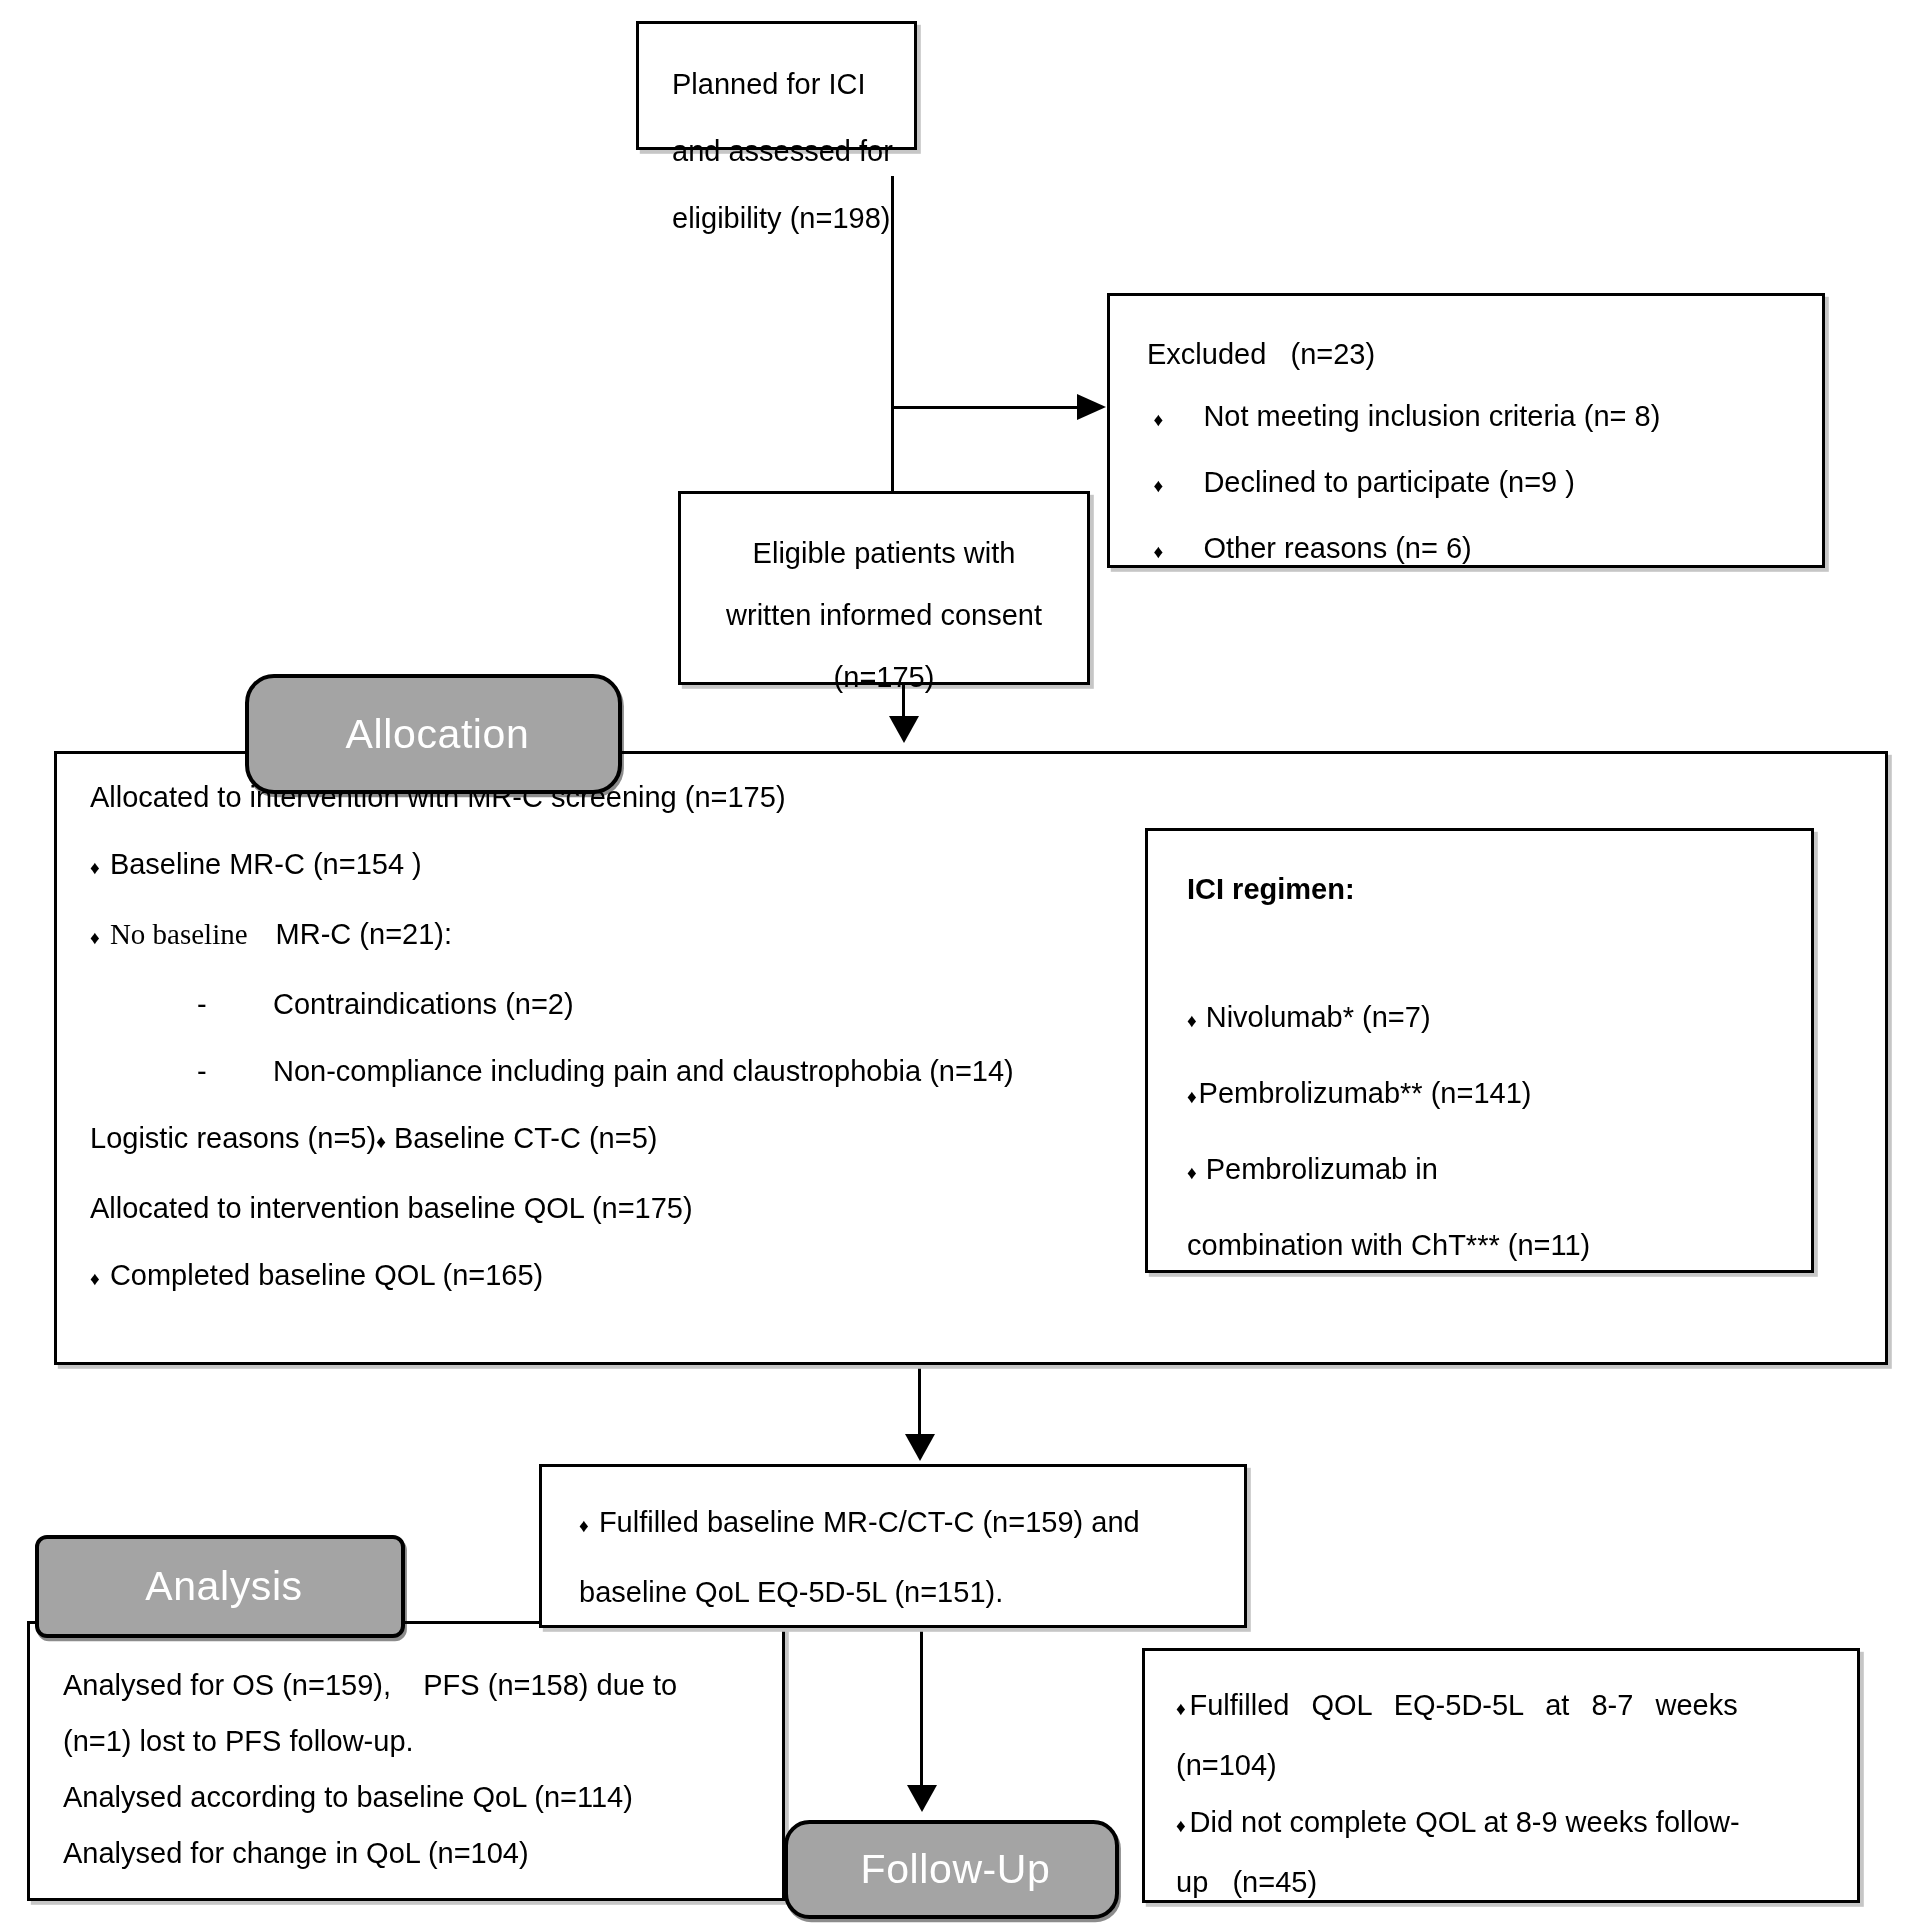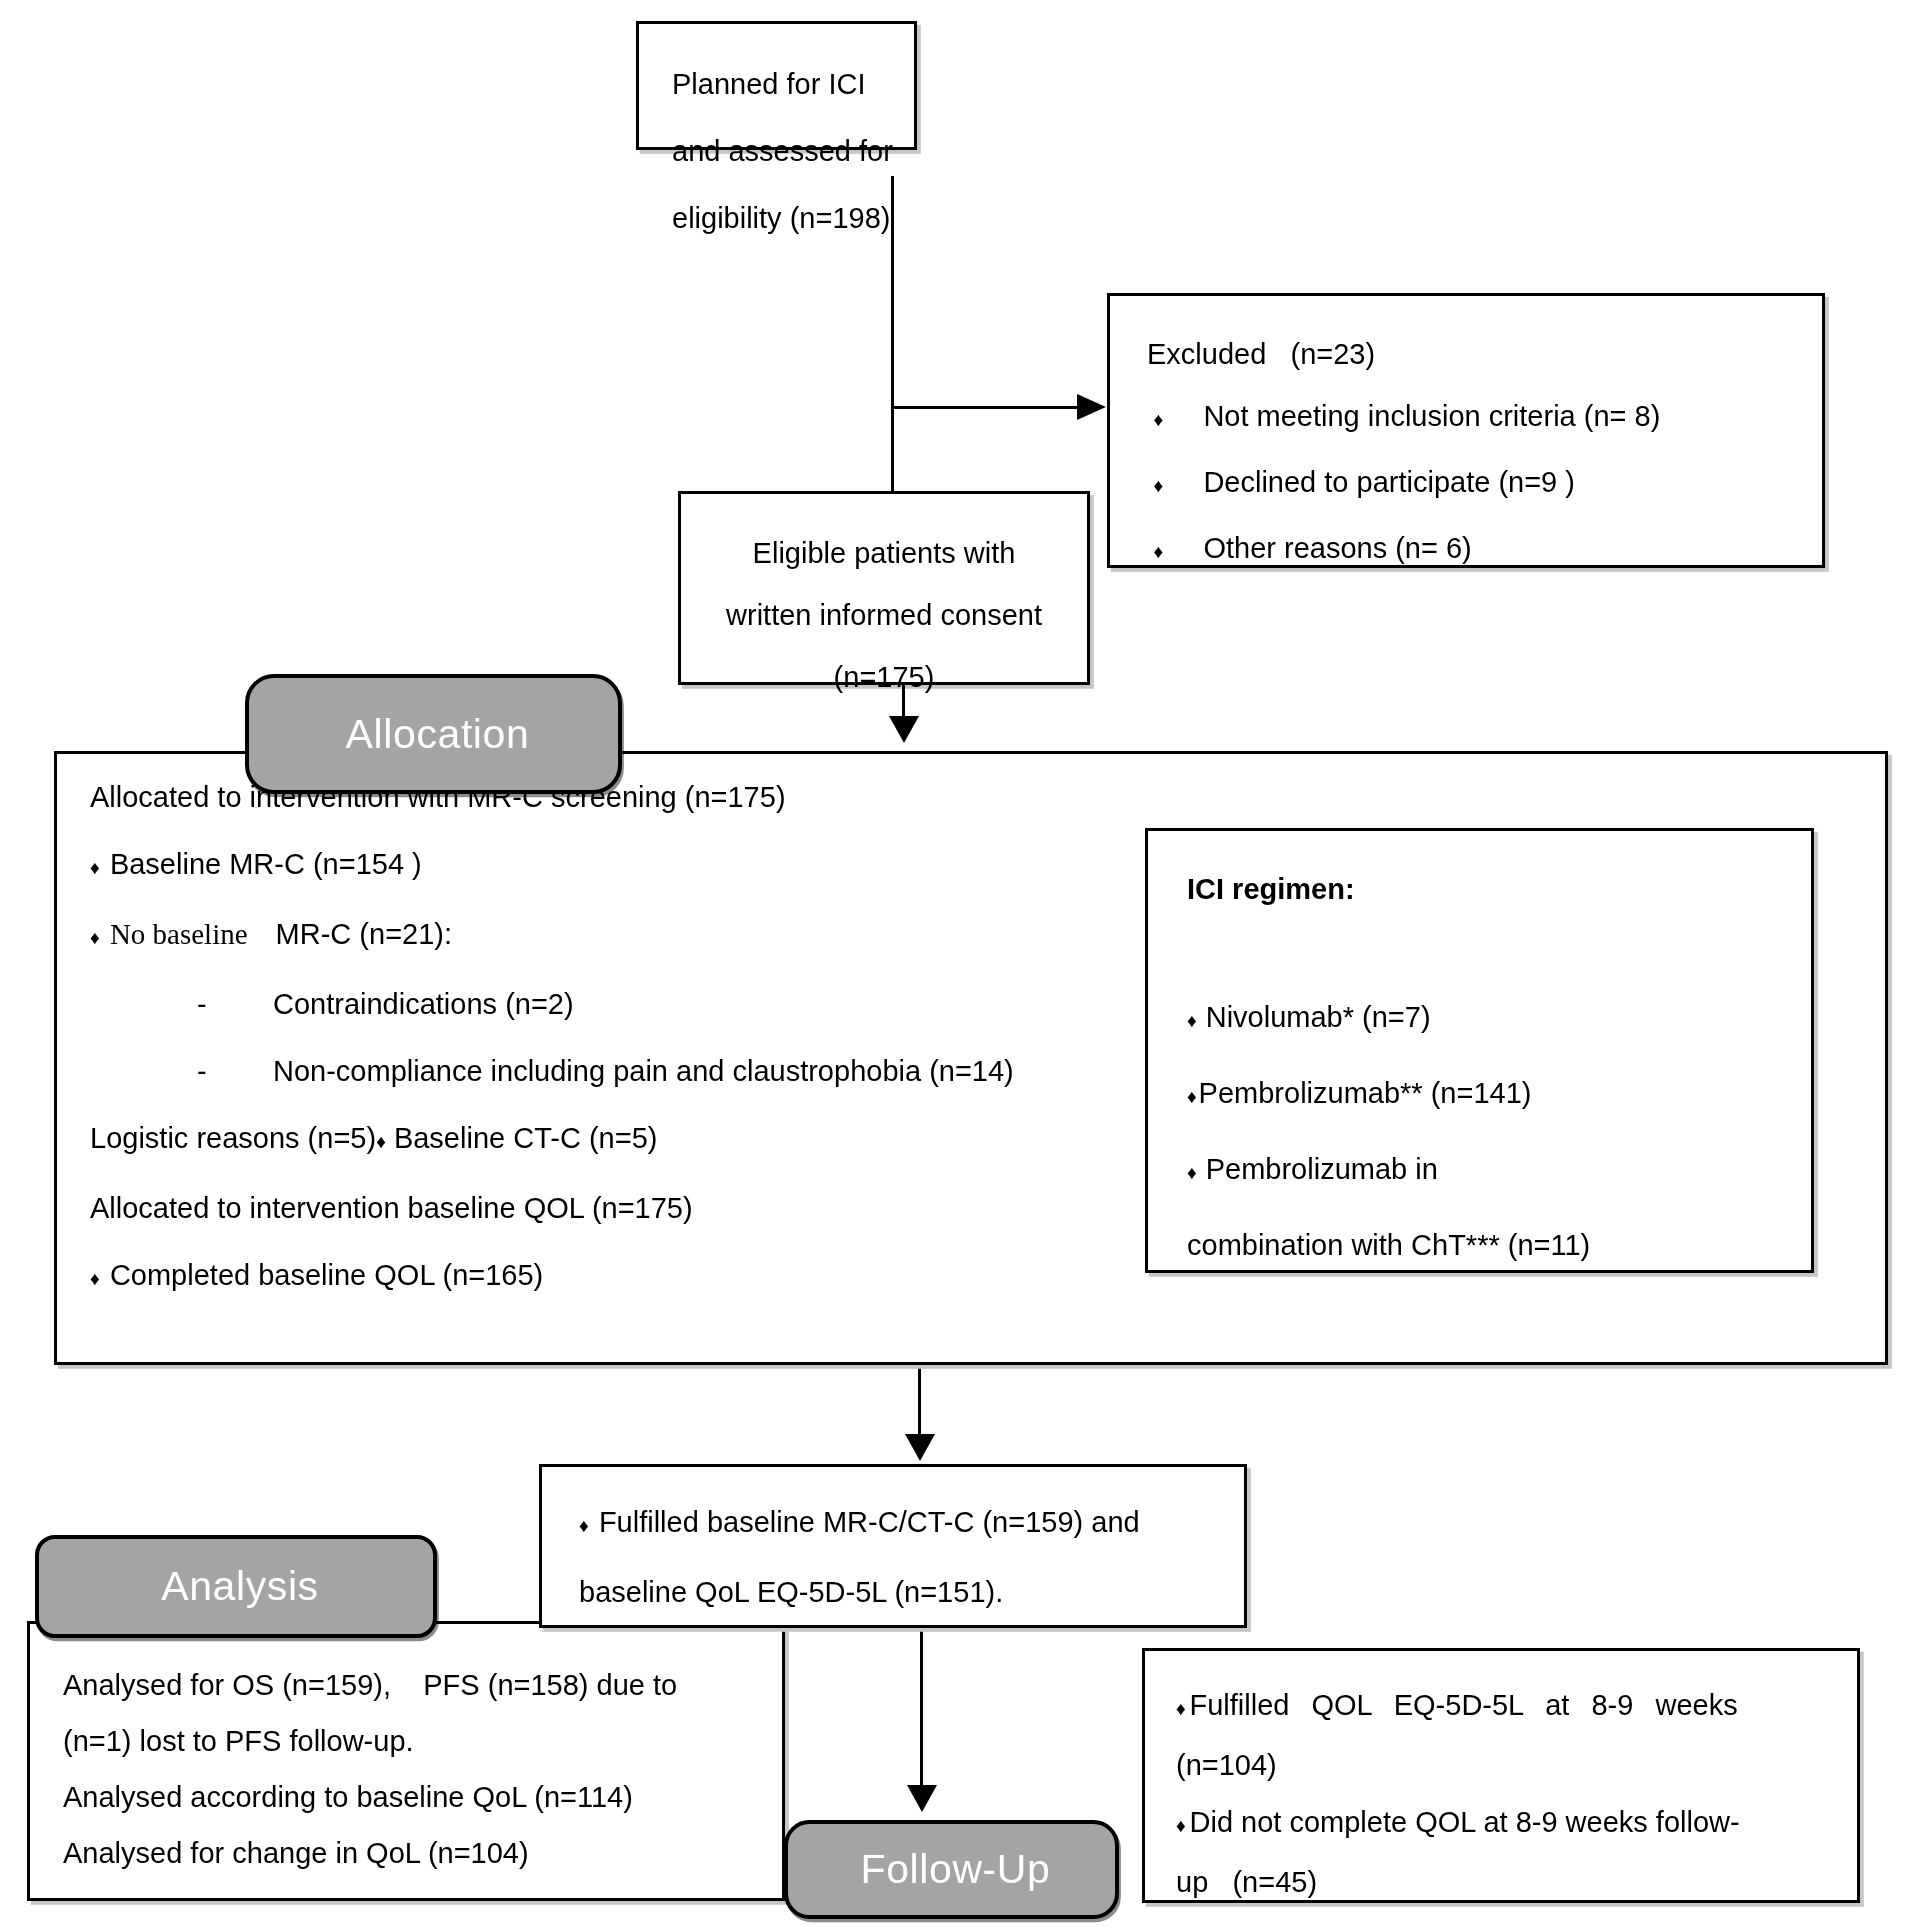--- a/index.html
+++ b/index.html
@@ -17,21 +17,21 @@
   .excluded-box{left:1107px;top:245px;width:718px;height:275px;padding:27px 12.7px 0 37px;line-height:62px;margin-top:48px;}
   .excluded-box .row .bullet{width:50px;padding-left:6.4px;}
   
   .eligible-box{left:678px;top:491px;width:412px;height:194px;text-align:center;
                 padding-top:28px;line-height:62px;}
   
   .stage-label{position:absolute;background:#a4a4a4;border:4.5px solid #000;border-radius:29px;
                box-sizing:border-box;display:flex;align-items:center;justify-content:center;
                color:#fff;font-size:41px;letter-spacing:0.6px;box-shadow:1.9px 3.2px 0 rgba(0,0,0,.45);padding-left:8px;}
   .alloc-label{left:245px;top:674px;width:377px;height:120px;}
-  .analysis-label{left:35px;top:1535px;width:402px;height:103px;border-radius:20px;}
+  .analysis-label{left:35px;top:1535px;width:370px;height:103px;border-radius:12px;}
   .follow-label{left:784px;top:1820px;width:335px;height:99px;border-radius:25.5px;}
   
   .alloc-box{left:54px;top:751px;width:1834px;height:614px;padding:10px 0 0 33px;line-height:67px;z-index:1;}
   .alloc-box .row .bullet{margin-right:10.2px;}
   .alloc-box .row.dashrow{padding-left:107px;}
   .alloc-box .row.dashrow .dash{width:76px;flex:0 0 auto;}
   .alloc-box .serif{font-family:"Liberation Serif", serif;}
   .alloc-box .rest{margin-left:28px;}
   .stage-label{z-index:2;}
   
@@ -176,21 +176,21 @@
     <span class="t">Analysis</span>
   </div>
 
   <div class="stage-label follow-label">
     <span class="t">Follow-Up</span>
   </div>
 
   <div class="box followup-box">
     <div class="row wide">
       <span class="bullet">♦</span>
-      <span class="t wide">Fulfilled QOL EQ-5D-5L at 8-9 weeks</span>
+      <span class="t wide">Fulfilled QOL EQ-5D-5L at 8-7 weeks</span>
     </div>
     <div class="t">(n=104)</div>
     <div class="row">
       <span class="bullet">♦</span>
       <span class="t">Did not complete QOL at 8-9 weeks follow-</span>
     </div>
     <div class="t">up   (n=45)</div>
   </div>
 
 </div>

